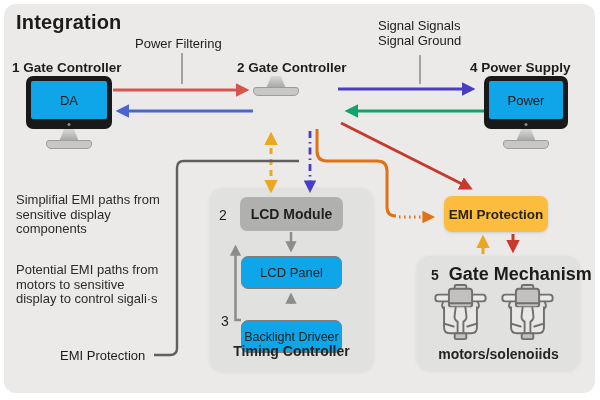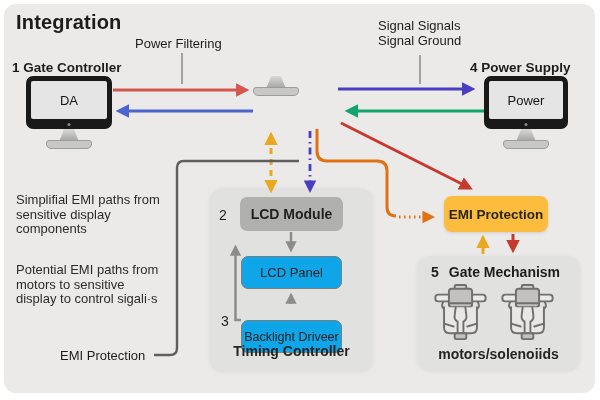--- a/index.html
+++ b/index.html
@@ -16,21 +16,21 @@
   .inner-box{display:flex;align-items:center;justify-content:center;border-radius:7px;}
   .module-box{background:#b0b0ae;font-weight:bold;font-size:14px;color:#1f1f1f;}
   .white-box{background:#0ea5e9;border:1.5px solid #7d7d7d;font-size:13px;color:#222;}
   .num{font-size:14px;font-weight:500;color:#1f1f1f;}
   .caption{font-size:14px;font-weight:600;text-align:center;color:#242424;}
   .emi-box{background:#fcbd3e;border-radius:8px;display:flex;align-items:center;justify-content:center;
            font-size:13.5px;font-weight:bold;color:#2a2414;box-shadow:0 1px 3px rgba(0,0,0,.12);}
   
   .monitor{position:absolute;z-index:3;}
   .m-frame{position:relative;background:#191919;border-radius:7px;}
-  .m-screen{position:absolute;left:5px;top:5px;right:5px;bottom:10px;background:#e5e5e5;border-radius:2px;
+  .m-screen{position:absolute;left:5px;top:5px;right:5px;bottom:10px;background:#0ea5e9;border-radius:2px;
             display:flex;align-items:center;justify-content:center;font-size:13px;color:#161616;white-space:nowrap;}
   .m-dot{position:absolute;left:50%;bottom:3px;width:3px;height:3px;border-radius:50%;background:#8b8b8b;transform:translateX(-50%);}
   .m-neck{margin:0 auto;width:22px;height:11px;background:linear-gradient(#d8d8d6,#a9a9a8);
           clip-path:polygon(28% 0,72% 0,92% 100%,8% 100%);}
   .m-base{margin:0 auto;width:44px;height:7px;background:#c7c7c5;border:1px solid #9d9d9c;border-radius:3px 3px 5px 5px;}
   .gate-head{display:flex;gap:10px;align-items:baseline;}
   svg.wires{position:absolute;left:0;top:0;z-index:2;}
 </style>
 </head>
 <body>
@@ -94,20 +94,21 @@
     <path d="M291,304 L291,297" stroke="#8c8c8c" stroke-width="2.5" fill="none" marker-end="url(#ar-gray)"></path>
     <path d="M241,320 L235.5,320 L235.5,249" stroke="#8c8c8c" stroke-width="2.5" fill="none" marker-end="url(#ar-gray)"></path>
   </svg>
 
   <div class="abs z3 title" style="left:16px;top:11px;">Integration</div>
   <div class="abs z3 edge-label" style="left:135px;top:36px;">Power Filtering</div>
   <div class="abs z3 edge-label" style="left:378px;top:18px;">Signal Signals
 Signal Ground</div>
 
   <div class="abs z3 node-label" style="left:12px;top:60px;">1 Gate Controller</div>
+  <div class="abs z3 node-label" style="left:237px;top:60px;">2 Gate Controller</div>
   <div class="abs z3 node-label" style="left:470px;top:60px;">4 Power Supply</div>
 
   <div class="monitor" style="left:26px;top:76px;">
     <div class="m-frame" style="width:86px;height:53px;">
       <div class="m-screen">DA</div>
       <div class="m-dot"></div>
     </div>
     <div class="m-neck"></div>
     <div class="m-base"></div>
   </div>
@@ -138,21 +139,21 @@
   <div class="abs z3 inner-box module-box" style="left:240px;top:197px;width:103px;height:34px;">LCD Module</div>
   <div class="abs z3 inner-box white-box" style="left:241px;top:256px;width:101px;height:33px;">LCD Panel</div>
   <div class="abs z3 num" style="left:221px;top:313px;">3</div>
   <div class="abs z3 inner-box white-box" style="left:241px;top:320px;width:101px;height:33px;font-size:12.5px;">Backlight Driveer</div>
   <div class="abs z3 caption" style="left:210px;top:343px;width:163px;">Timing Controller</div>
 
   <div class="abs z3 emi-box" style="left:444px;top:196px;width:104px;height:36px;">EMI Protection</div>
 
   <div class="abs z3 gate-head" style="left:431px;top:264px;">
     <span class="num" style="font-weight:600;">5</span>
-    <span class="node-label" style="font-size:14px;">Gate Mechanism</span>
+    <span class="node-label" style="font-size:18px;">Gate Mechanism</span>
   </div>
 
   <svg class="abs z3" style="left:433px;top:284px;" width="55" height="58" viewBox="0 0 56 60">
     <g fill="none" stroke="#6f6f6f" stroke-width="2" stroke-linejoin="round" stroke-linecap="round">
       <rect x="2" y="11" width="52" height="7" rx="3" fill="#eceae8"></rect>
       <path d="M10,19 q-3,5 2,7"></path>
         <path d="M46,19 q3,5 -2,7"></path>
       <rect x="22" y="1" width="12" height="5" rx="1.5" fill="#d6d4d2"></rect>
       <rect x="16" y="5" width="24" height="19" rx="3" fill="#c3c1bf"></rect>
       <line x1="16" y1="20" x2="40" y2="20"></line>

